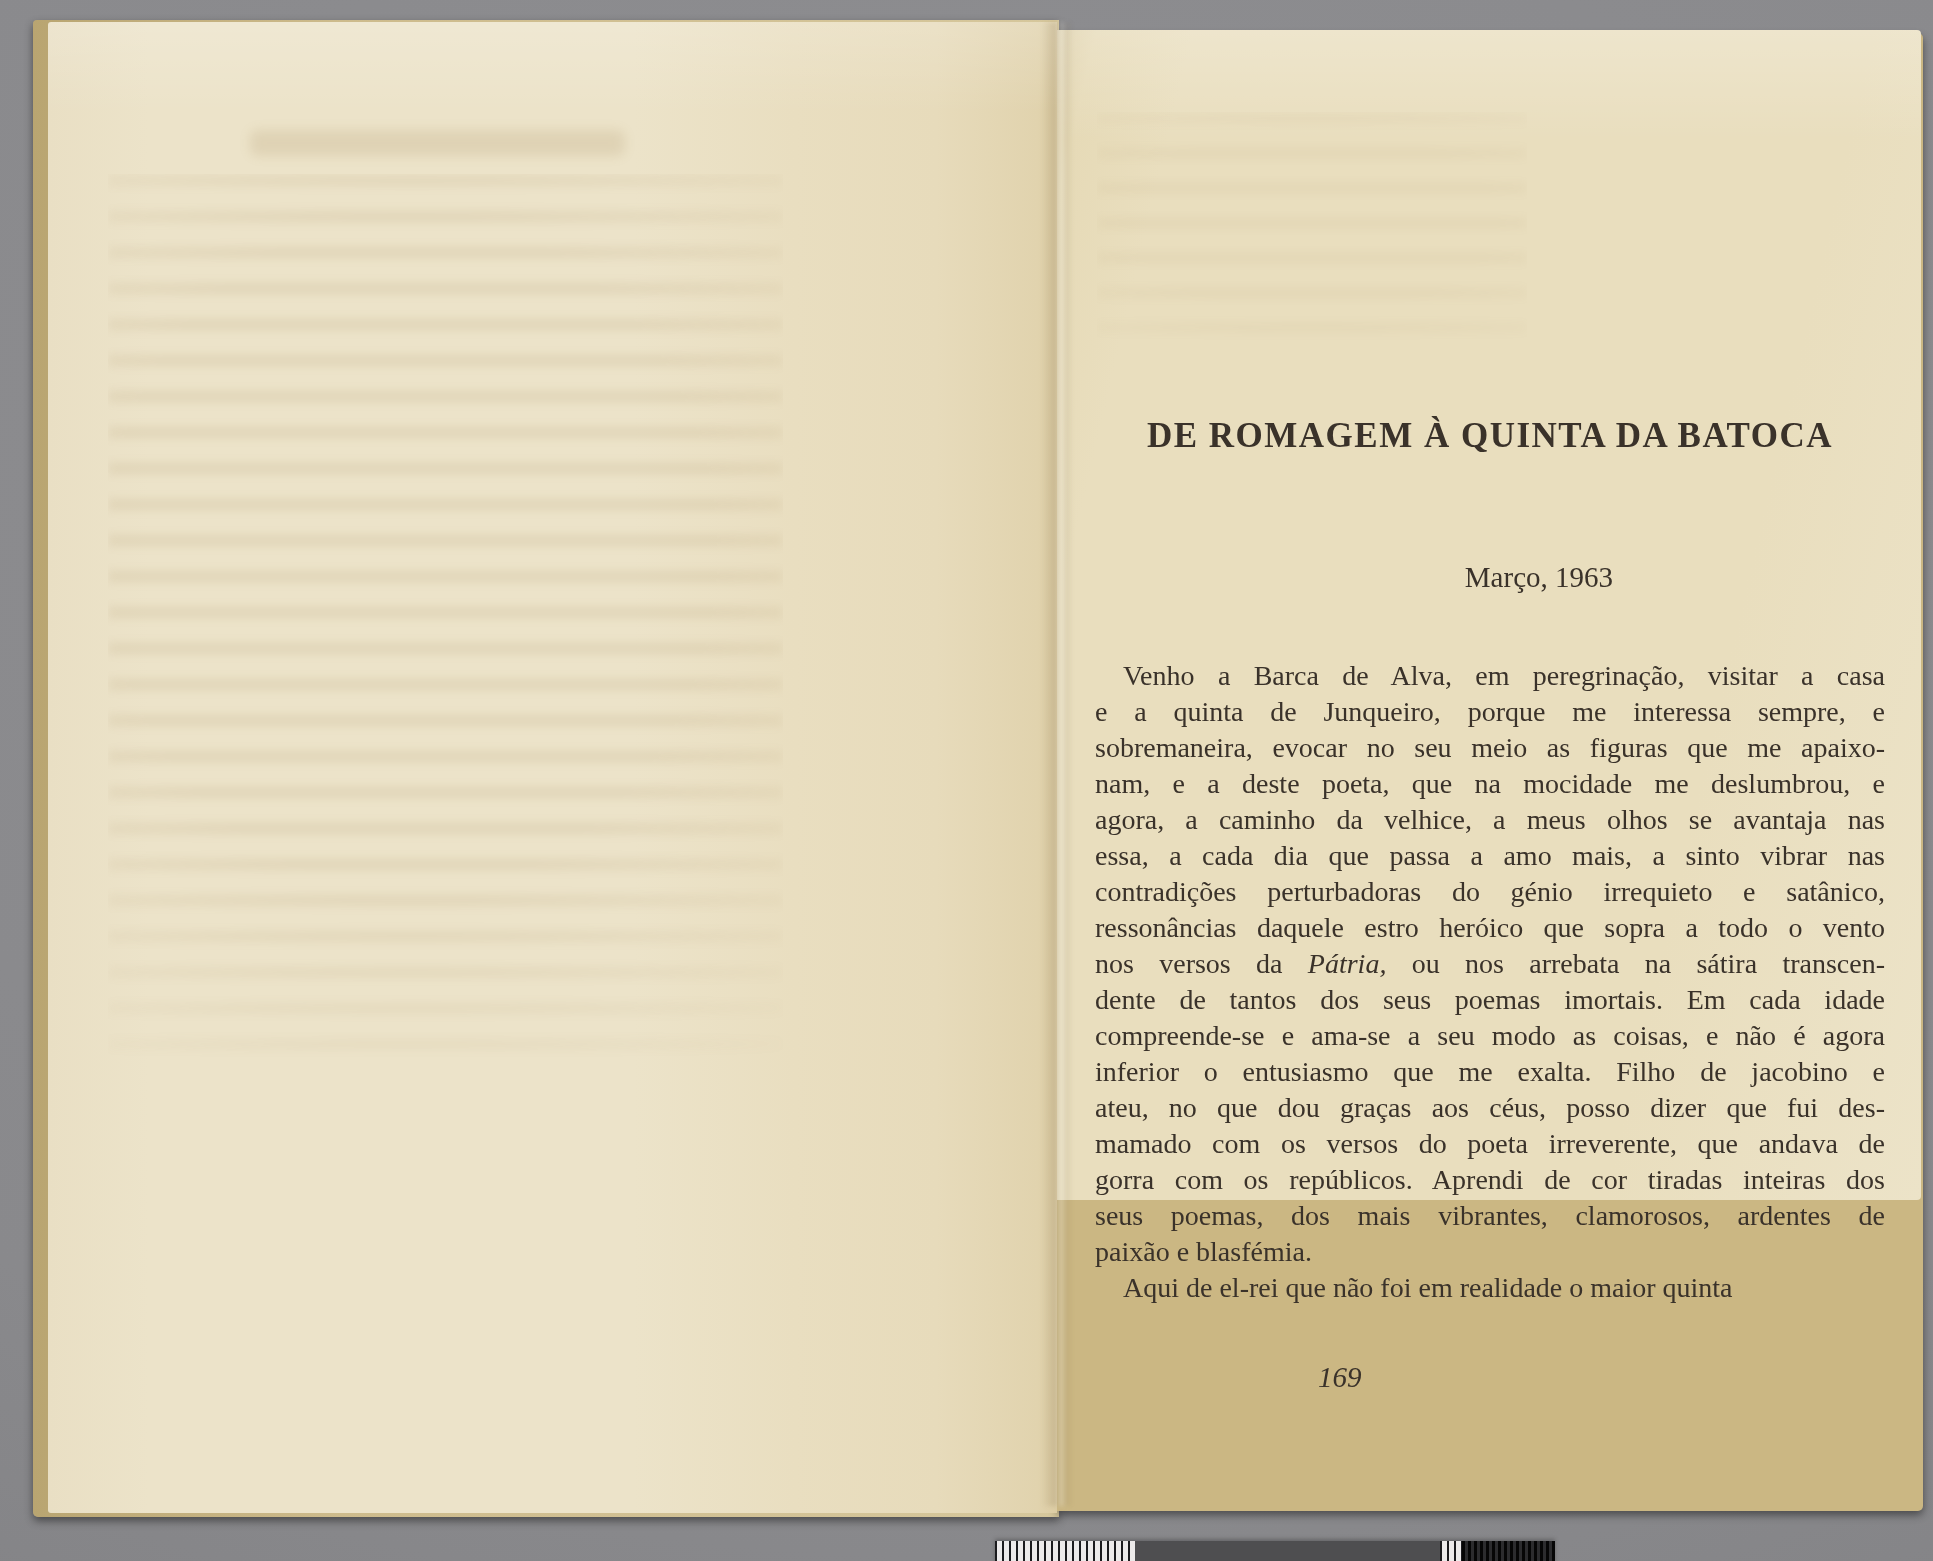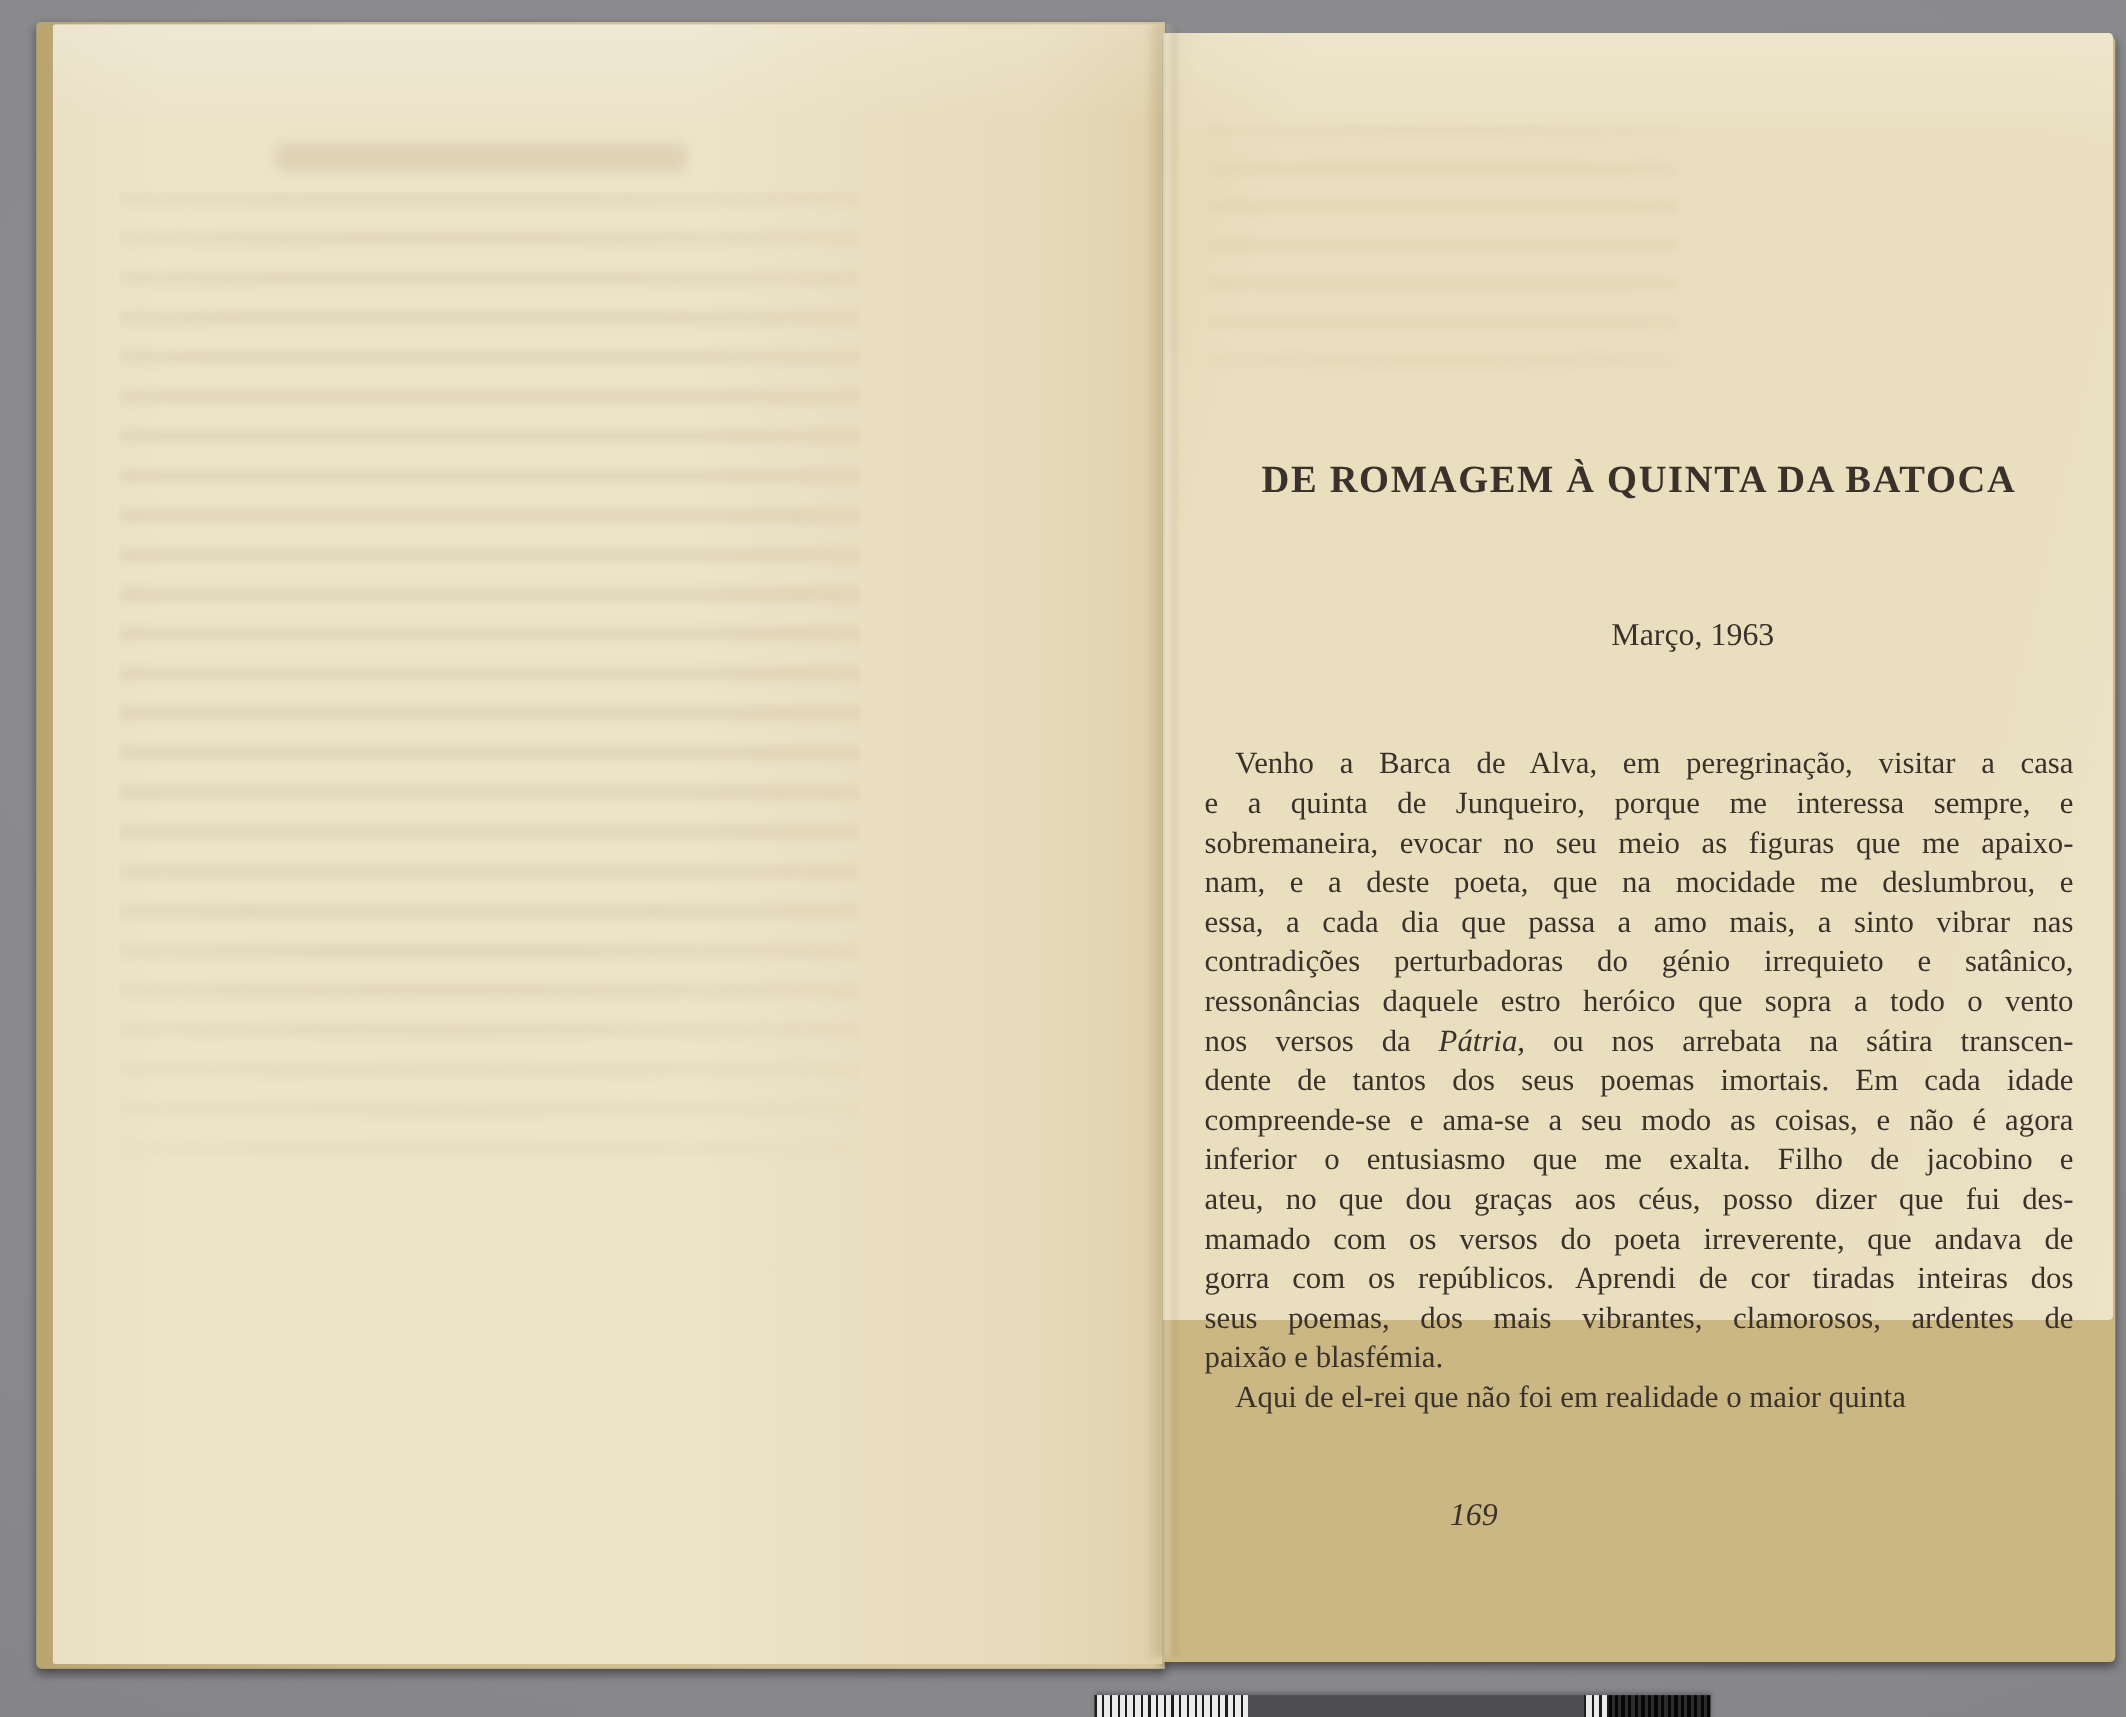--- a/index.html
+++ b/index.html
@@ -94,21 +94,21 @@
     position: absolute; top: 386px; left: 0; width: 100%; margin: 0;
     font-size: 35px; font-weight: bold; letter-spacing: 1.5px;
     text-align: center; white-space: nowrap;
   }
   .dateline {
     position: absolute; top: 531px; left: 0; width: 100%;
     box-sizing: border-box; padding-right: 272px;
     text-align: right; font-size: 29px;
   }
   .body-text {
-    position: absolute; top: 647px; left: 0; width: 790px;
+    position: absolute; top: 628px; left: 0; width: 790px;
     font-size: 28px; line-height: 36px;
   }
   .para { margin: 0; }
   .line {
     height: 36px;
     text-align: justify;
     text-align-last: justify;
   }
   .line.endline { text-align-last: left; }
   .line.indent { text-indent: 28px; }
@@ -152,20 +152,21 @@
     <div class="ghost ghost-top-right"></div>
     <div class="text-col">
       <h1 class="title">DE ROMAGEM À QUINTA DA BATOCA</h1>
       <div class="dateline">Março, 1963</div>
       <div class="body-text">
           <div class="para">
             <div class="line indent">Venho a Barca de Alva, em peregrinação, visitar a casa</div>
             <div class="line">e a quinta de Junqueiro, porque me interessa sempre, e</div>
             <div class="line">sobremaneira, evocar no seu meio as figuras que me apaixo-</div>
             <div class="line">nam, e a deste poeta, que na mocidade me deslumbrou, e</div>
+            <div class="line">agora, a caminho da velhice, a meus olhos se avantaja nas</div>
             <div class="line">essa, a cada dia que passa a amo mais, a sinto vibrar nas</div>
             <div class="line">contradições perturbadoras do génio irrequieto e satânico,</div>
             <div class="line">ressonâncias daquele estro heróico que sopra a todo o vento</div>
             <div class="line">nos versos da <i>Pátria,</i> ou nos arrebata na sátira transcen-</div>
             <div class="line">dente de tantos dos seus poemas imortais. Em cada idade</div>
             <div class="line">compreende-se e ama-se a seu modo as coisas, e não é agora</div>
             <div class="line">inferior o entusiasmo que me exalta. Filho de jacobino e</div>
             <div class="line">ateu, no que dou graças aos céus, posso dizer que fui des-</div>
             <div class="line">mamado com os versos do poeta irreverente, que andava de</div>
             <div class="line">gorra com os repúblicos. Aprendi de cor tiradas inteiras dos</div>

